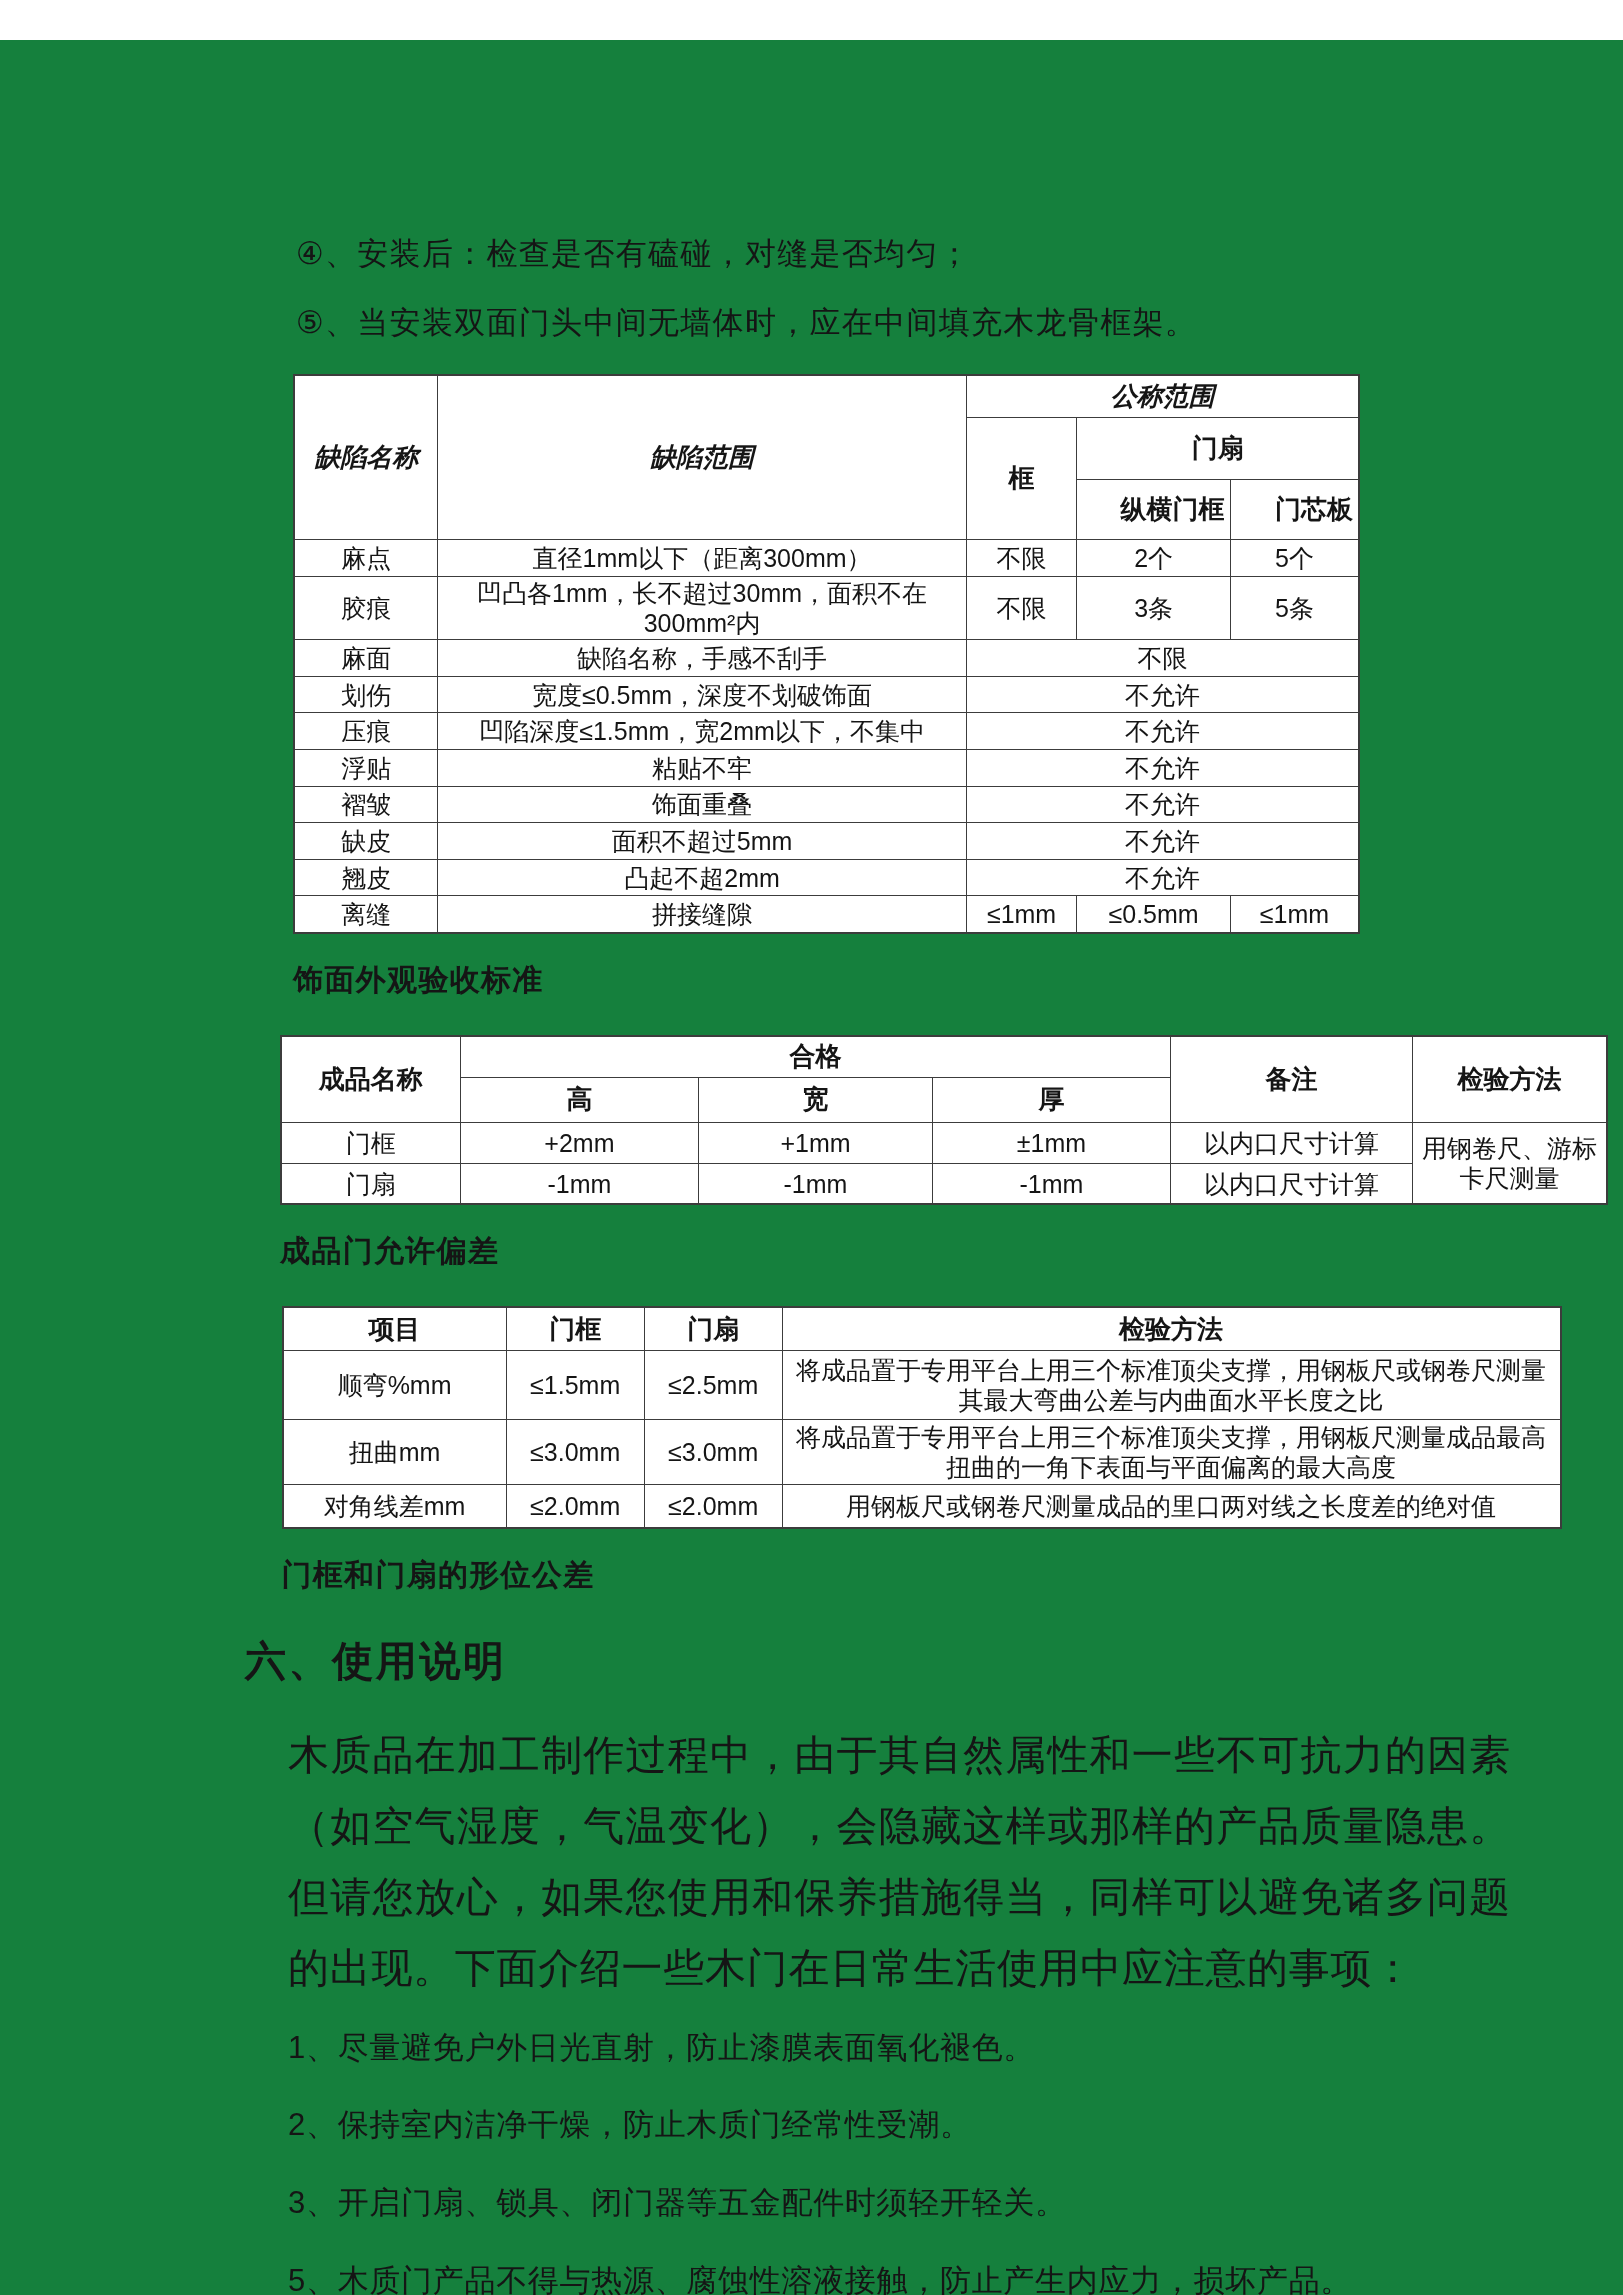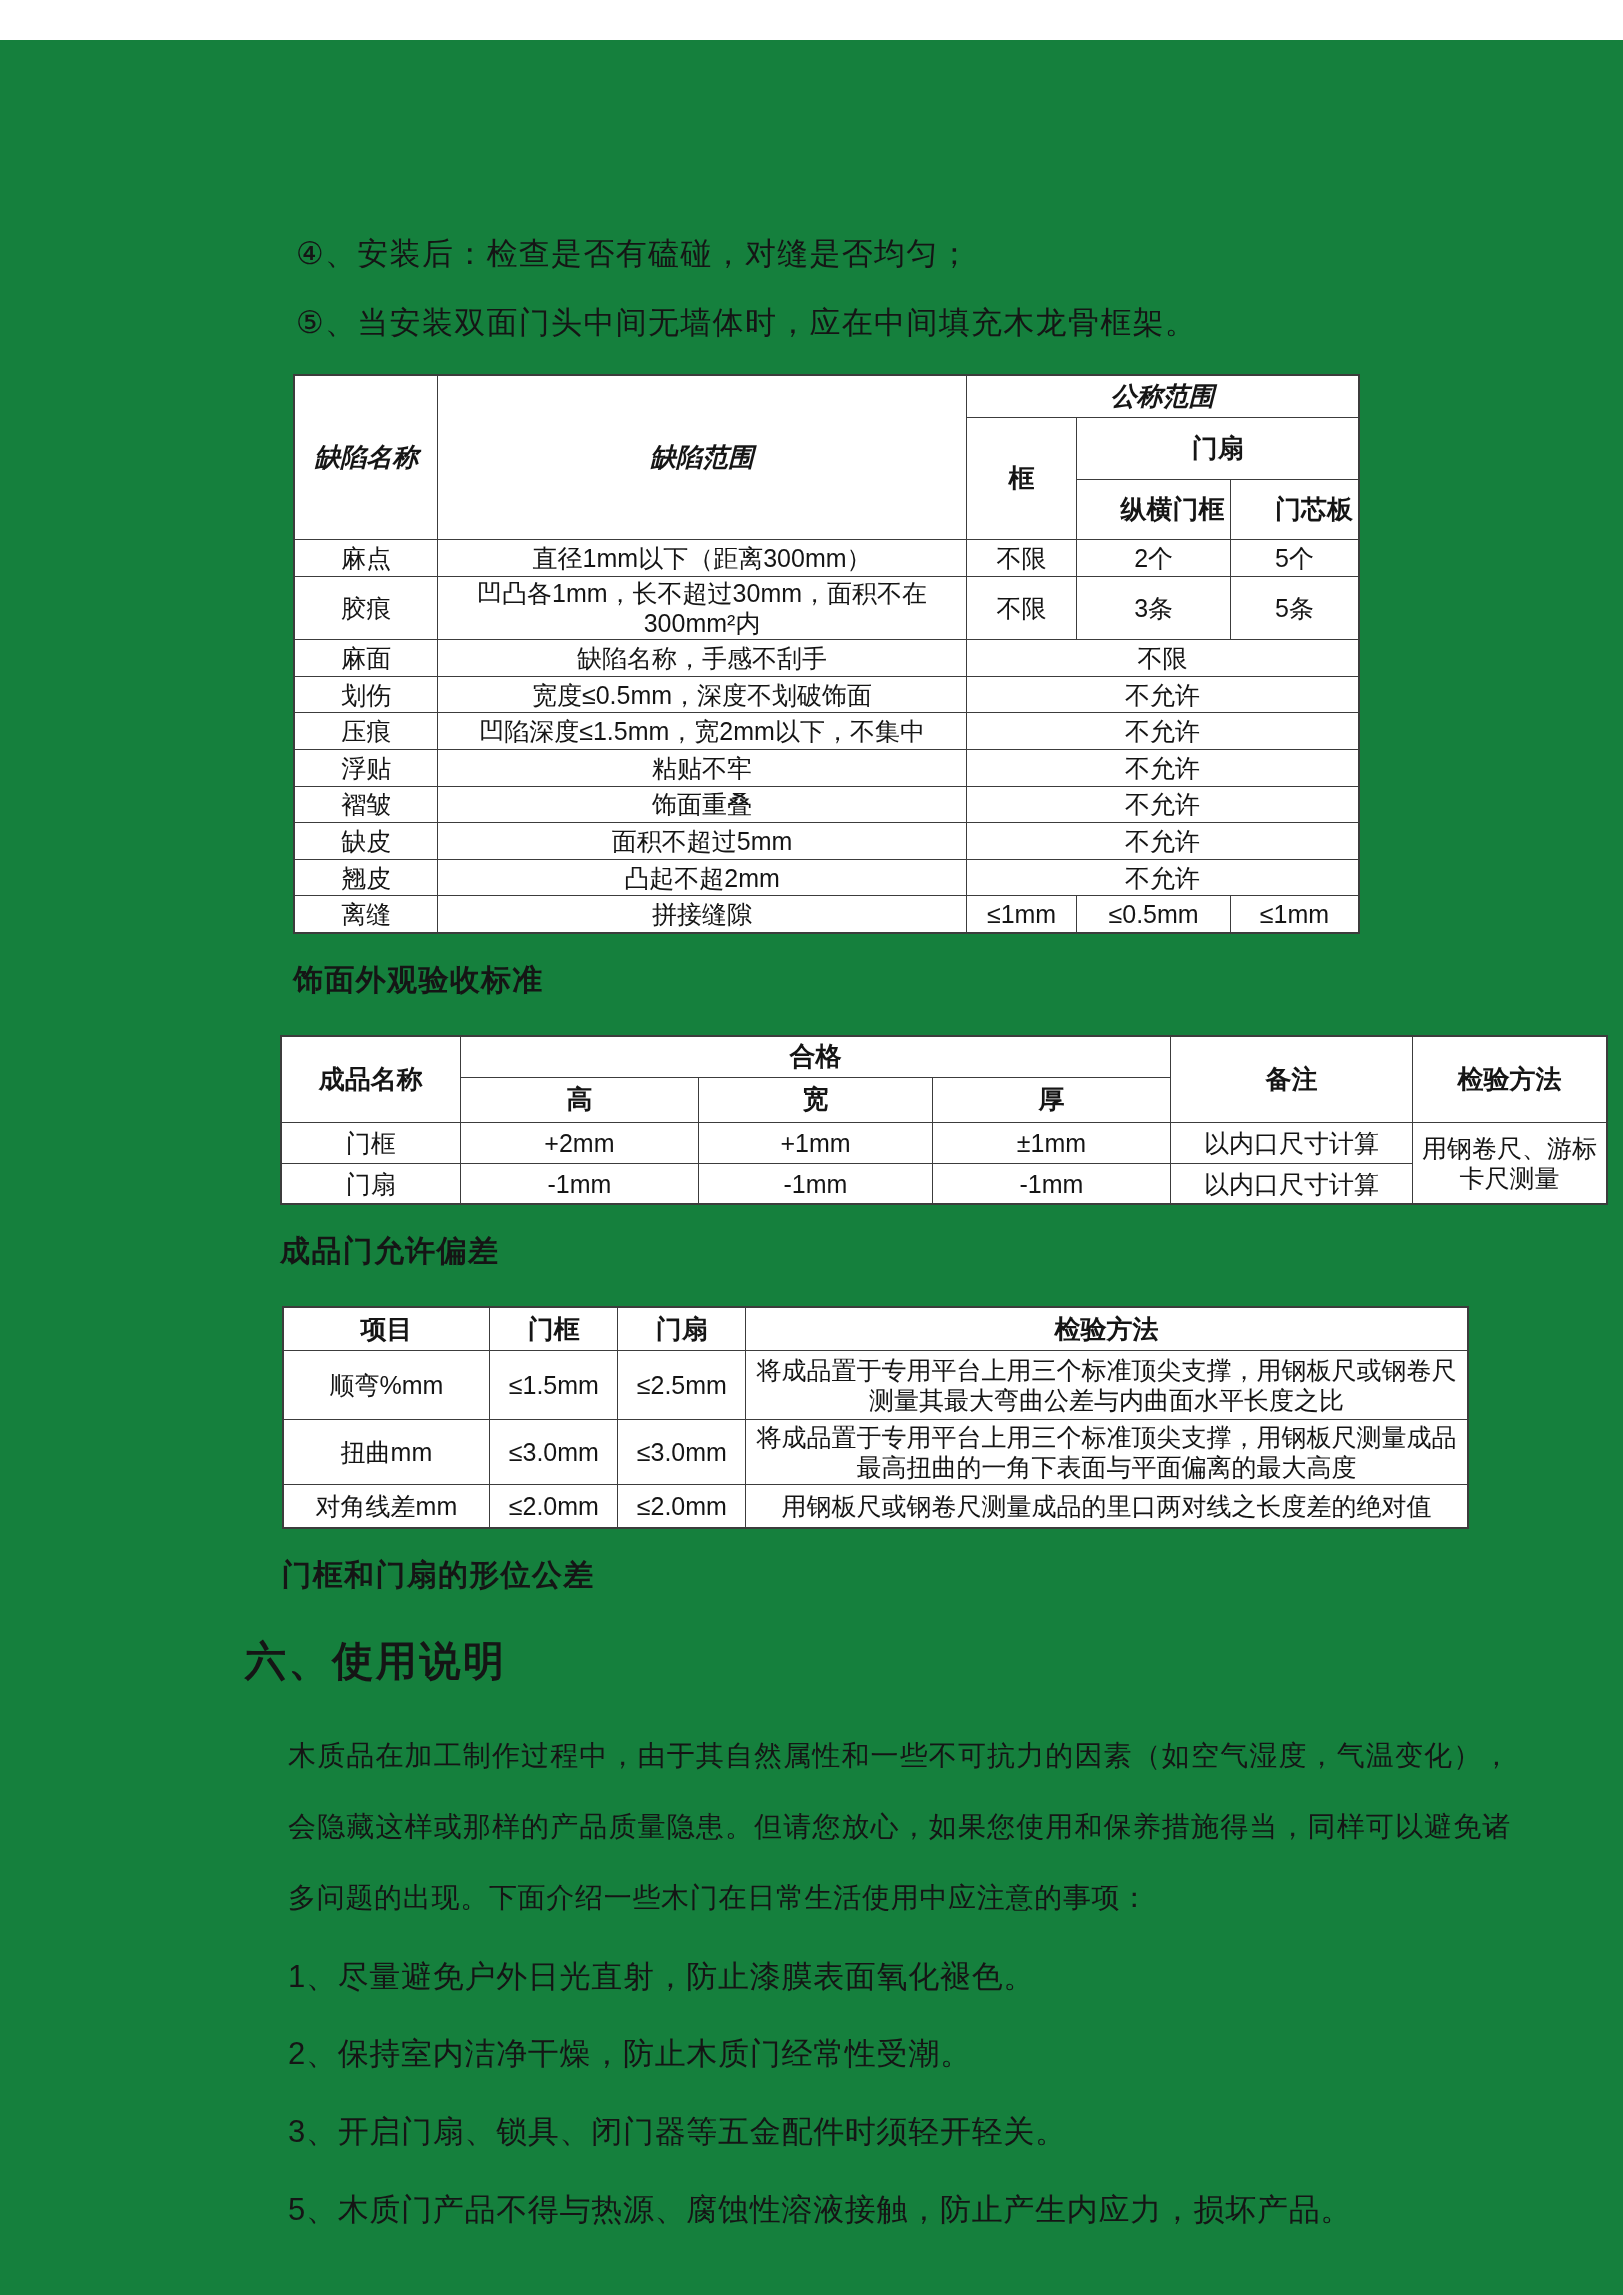--- a/index.html
+++ b/index.html
@@ -17,21 +17,21 @@
   }
   .intro-item {
     font-size: 31px;
     line-height: 1.15;
     margin: 0 0 33px 7.9px;
     letter-spacing: 1.3px;
   }
   .tbl-block { margin-top: 34px; }
   .tbl-block.t1 { width: 1067px; margin-left: 5.2px; }
   .tbl-block.t2 { width: 1328px; margin-left: -7.9px; }
-  .tbl-block.t3 { width: 1187px; margin-left: -6.5px; }
+  .tbl-block.t3 { width: 1280px; margin-left: -6.5px; }
   table {
     border-collapse: collapse;
     width: 100%;
     table-layout: fixed;
     background: #ffffff;
     border: 2px solid #3c3c3c;
   }
   td {
     border: 1.3px solid #3c3c3c;
     text-align: center;
@@ -48,21 +48,21 @@
     margin: 26px 0 23.6px 0;
     letter-spacing: 1.3px;
   }
   .section-heading {
     font-size: 41px;
     font-weight: bold;
     margin: 38px 0 0 -43px;
     letter-spacing: 2.6px;
   }
   .body-paragraph {
-    font-size: 28px;
+    font-size: 41px;
     line-height: 71px;
     text-align: justify;
     margin: 31px 0 0 0;
     letter-spacing: 0.7px;
     font-family: Liberation Serif, serif;
   }
   .usage-list { margin-top: 26px; }
   .usage-item {
     font-size: 31px;
     line-height: 1.15;

